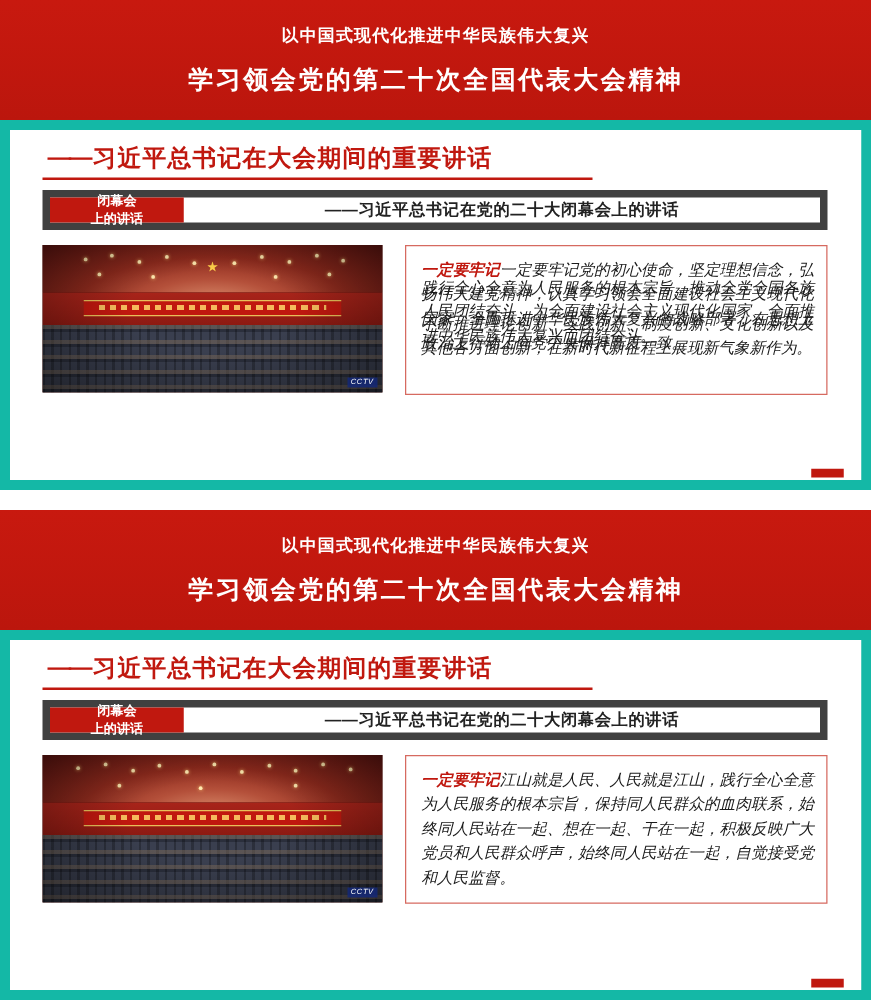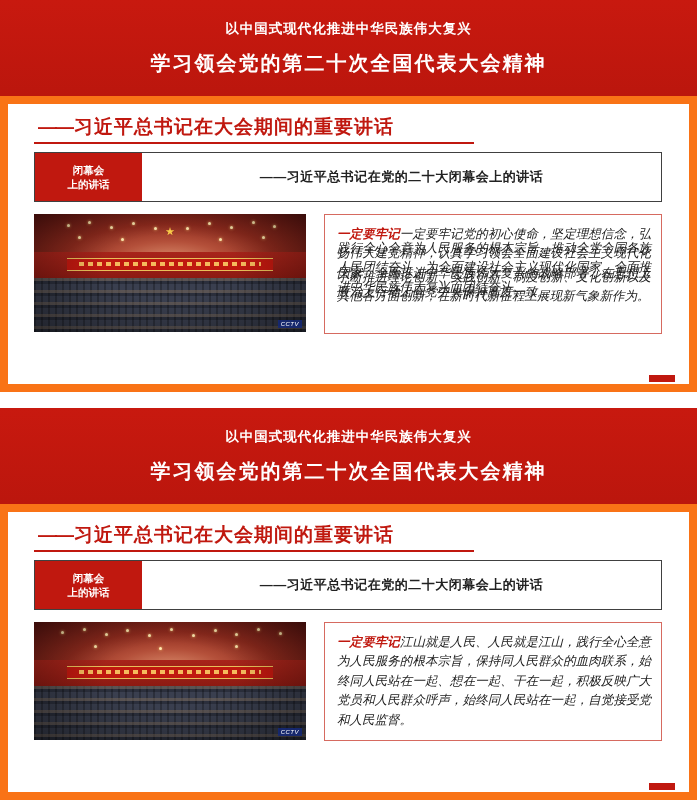--- a/index.html
+++ b/index.html
@@ -15,21 +15,21 @@
   }
   .deck {
     display: flex;
     flex-direction: column;
     width: 697px;
   }
   .slide {
     position: relative;
     width: 697px;
     height: 392px;
-    background: #f97316;
+    background: #14b8a6;
     overflow: hidden;
   }
   .slide + .slide {
     margin-top: 16px;
   }
 
   
   .header {
     position: relative;
     width: 100%;
@@ -95,22 +95,22 @@
     width: 440px;
     height: 2px;
     background: #c0180f;
   }
 
   
   .tag-row {
     position: relative;
     margin: 10px 0 0 26px;
     width: 628px;
-    height: 50px;
-    border: 1px solid #404040;
+    height: 32px;
+    border: 6px solid #404040;
     box-sizing: border-box;
     display: flex;
     align-items: stretch;
   }
   .tag {
     width: 107px;
     background: #c0180f;
     color: #ffffff;
     font-size: 10.5px;
     line-height: 1.35;

